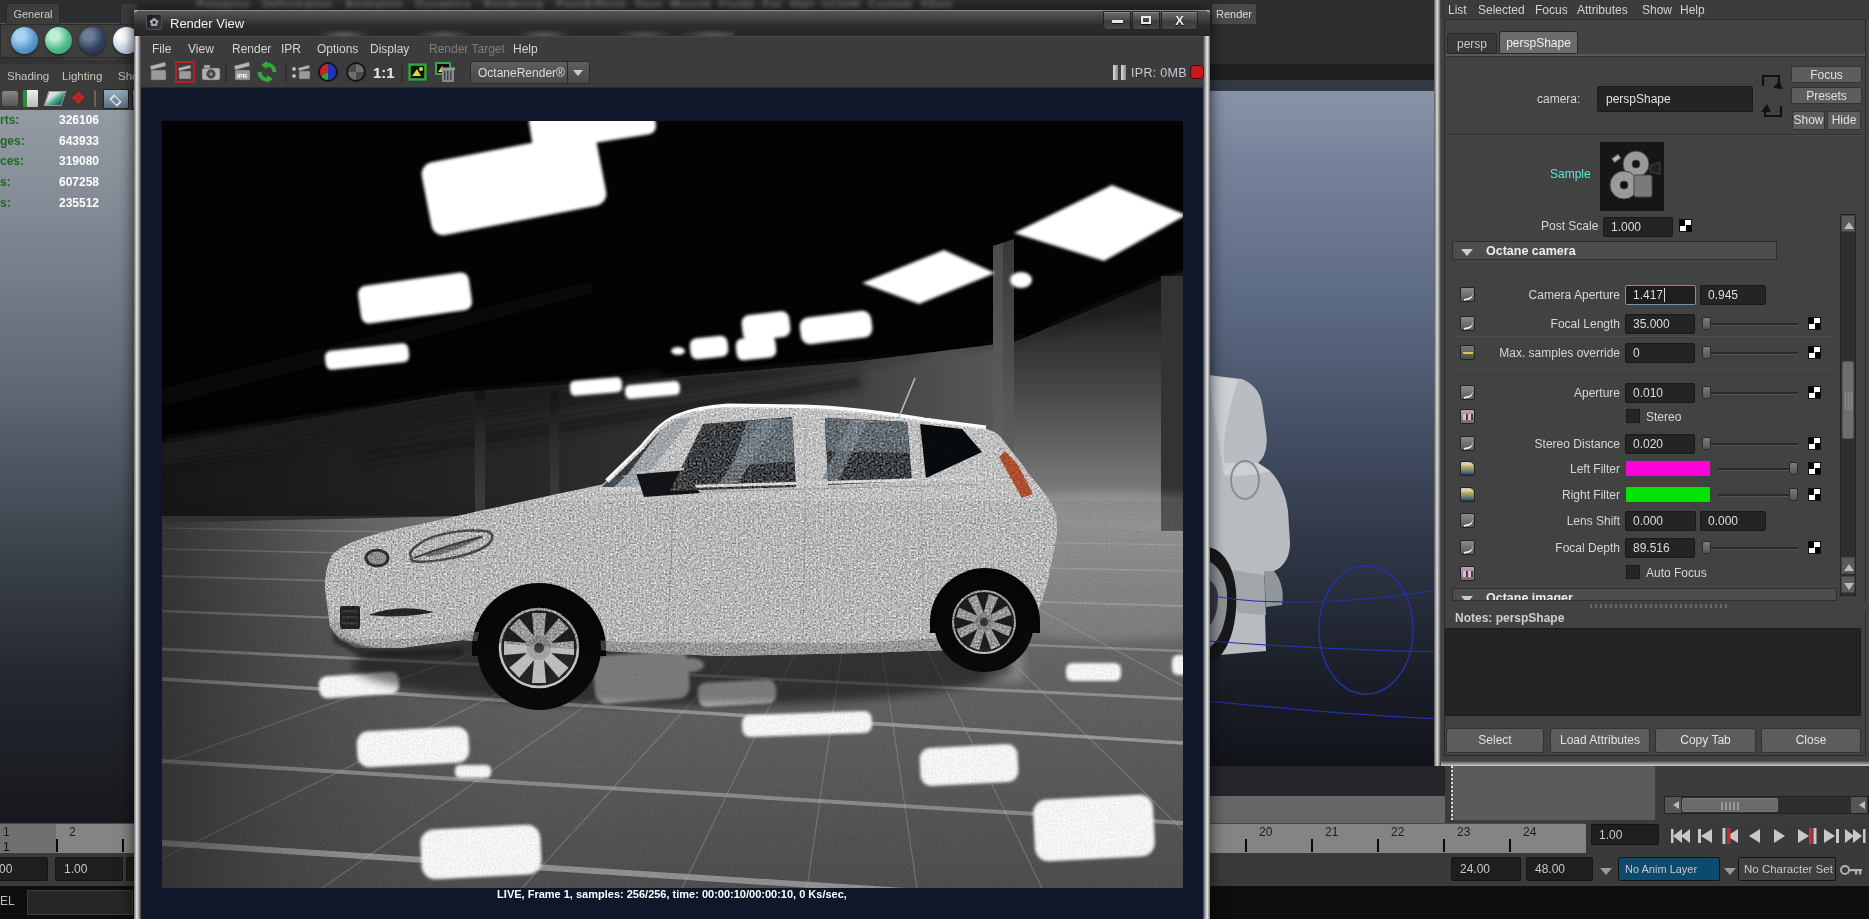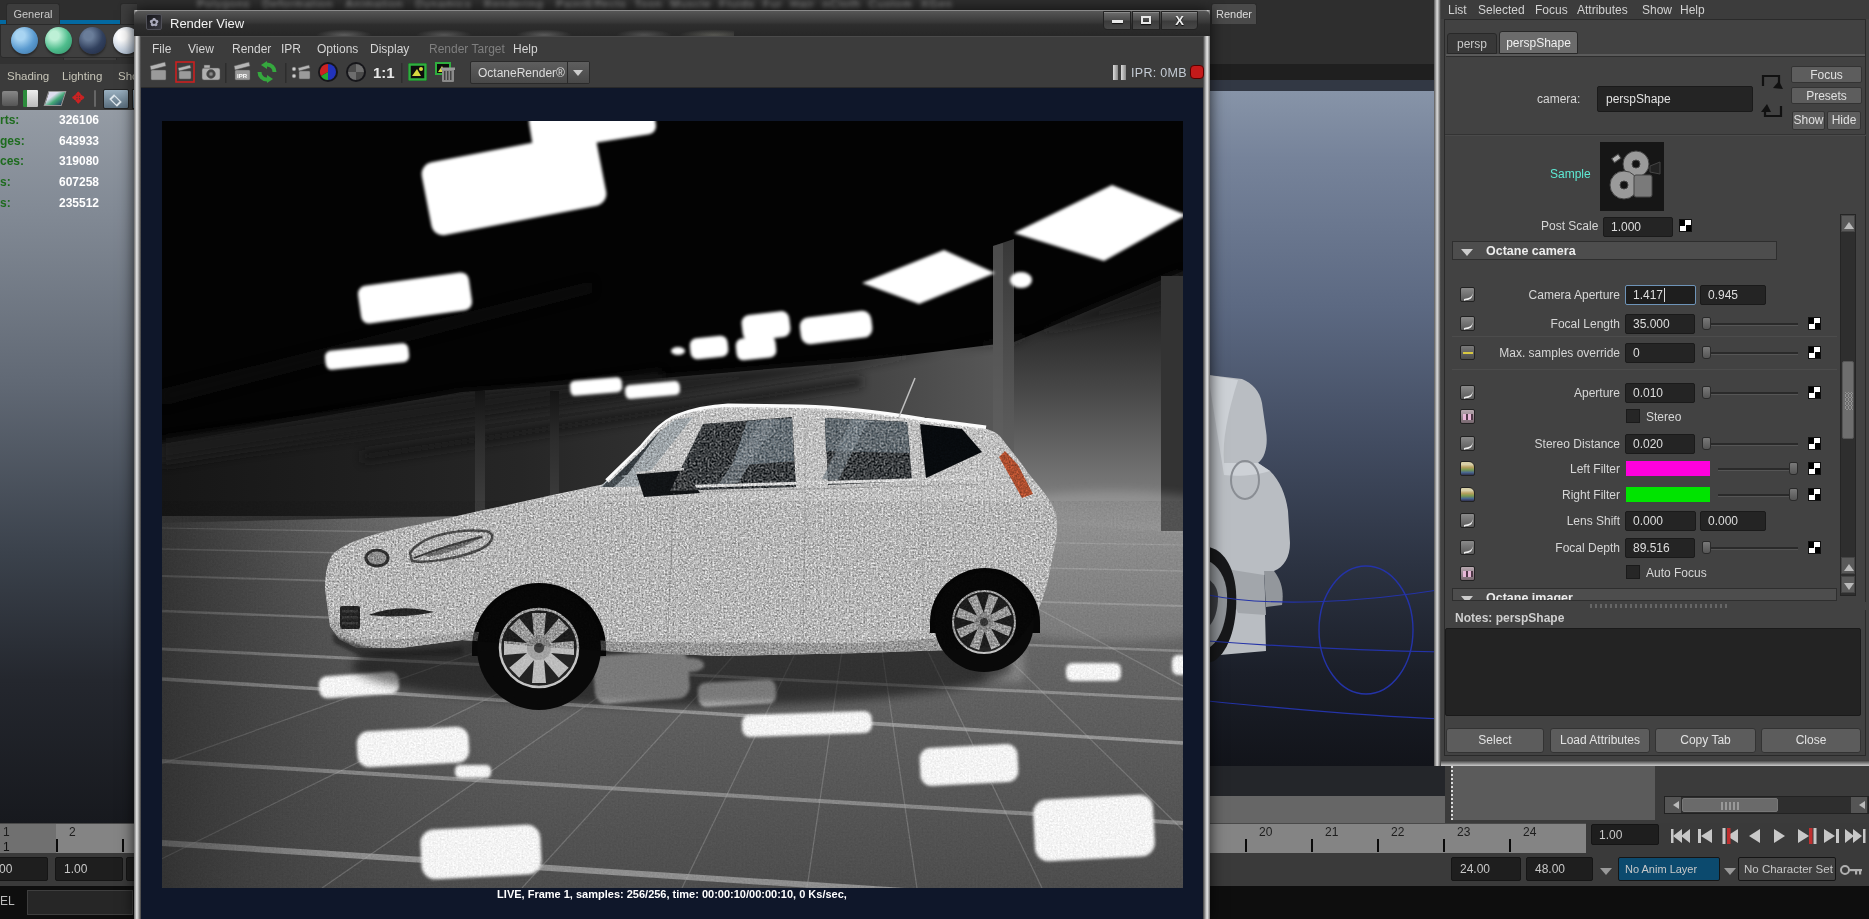--- a/index.html
+++ b/index.html
@@ -33,21 +33,21 @@
 .icoD{width:15px;height:15px;background:linear-gradient(180deg,#d8d0a8 20%,#b8a060 40%,#7a9a50 60%,#4a6a90 80%,#303050);border:1px solid #222;border-radius:2px 6px 2px 2px;}
 .sldr{position:absolute;width:96px;height:17px;}
 .sldr::before{content:"";position:absolute;left:0;top:8px;width:100%;height:2px;background:#2a2a2a;border-bottom:1px solid #555;}
 .sldr i{position:absolute;top:2px;width:9px;height:13px;background:linear-gradient(#7a7a7a,#555);border:1px solid #2a2a2a;border-radius:2px 2px 3px 3px;}
 </style></head>
 <body>
 <div id="stage">
 
 <div class="abs" id="leftcol" style="left:0;top:0;width:137px;height:919px;background:#323232;">
 
-  <div class="abs" style="left:0;top:0;width:137px;height:24px;background:#2e2e2e;border-bottom:4px solid #0369a1;">
+  <div class="abs" style="left:0;top:0;width:137px;height:24px;background:#2e2e2e;border-bottom:1px solid #0369a1;">
     <div class="abs" style="left:6px;top:3px;width:54px;height:21px;background:#3d3d3d;border:1px solid #2a2a2a;border-bottom:none;border-radius:3px 3px 0 0;color:#c9c9c9;font-size:11px;text-align:center;line-height:20px;">General</div>
     <div class="abs" style="left:63px;top:3px;width:54px;height:21px;background:#3d3d3d;border:1px solid #2a2a2a;border-bottom:none;border-radius:3px 3px 0 0;color:#c9c9c9;font-size:11px;text-align:center;line-height:20px;margin-top:36px;">Curves</div>
     <div class="abs" style="left:120px;top:3px;width:30px;height:21px;background:#3d3d3d;border:1px solid #2a2a2a;border-bottom:none;border-radius:3px 3px 0 0;"></div>
   </div>
 
   <div class="abs" style="left:0;top:24px;width:137px;height:34px;background:#3f3f3f;border:1px solid #2a2a2a;border-radius:0 0 3px 3px;">
     <div class="abs ball" style="left:10px;top:2px;background:radial-gradient(circle at 35% 32%,#a8d4f2 18%,#5b9bd0 55%,#3a6f9e);"></div>
     <div class="abs ball" style="left:44px;top:2px;background:radial-gradient(circle at 35% 32%,#bdf0d6 18%,#4fbd8d 55%,#2e8a64);"></div>
     <div class="abs ball" style="left:78px;top:2px;background:radial-gradient(circle at 35% 32%,#6a7d99 18%,#32415e 55%,#1d2740);"></div>
     <div class="abs ball" style="left:112px;top:2px;background:radial-gradient(circle at 35% 32%,#ffffff 18%,#c9d4e2 55%,#8fa3bb);"></div>

